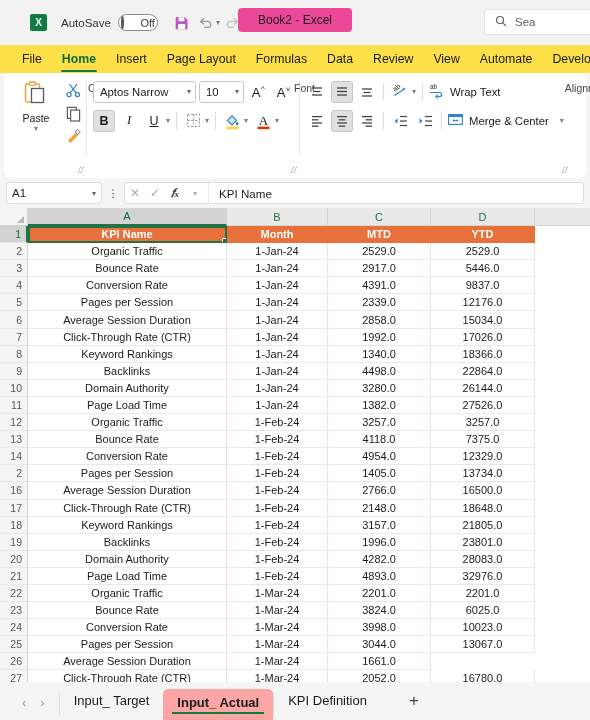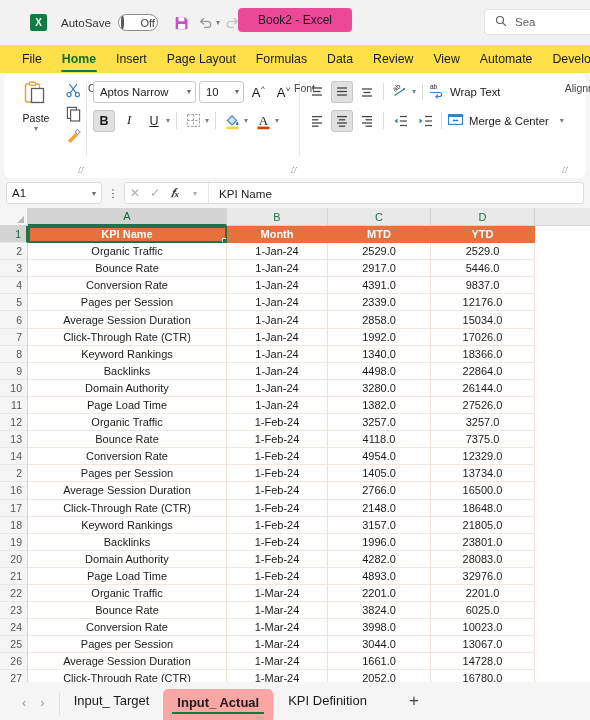--- a/index.html
+++ b/index.html
@@ -723,21 +723,20 @@
           <div class="cell w-b">1-Mar-24</div>
           <div class="cell w-c">3044.0</div>
           <div class="cell w-d">13067.0</div>
           <div class="cell filler"></div>
         </div>
         <div class="row">
           <div class="rowhead">26</div>
           <div class="cell w-a">Average Session Duration</div>
           <div class="cell w-b">1-Mar-24</div>
           <div class="cell w-c">1661.0</div>
-          <div class="cell w-d">14728.0</div>
           <div class="cell filler"></div>
         </div>
         <div class="row">
           <div class="rowhead">27</div>
           <div class="cell w-a">Click-Through Rate (CTR)</div>
           <div class="cell w-b">1-Mar-24</div>
           <div class="cell w-c">2052.0</div>
           <div class="cell w-d">16780.0</div>
           <div class="cell filler"></div>
         </div>

